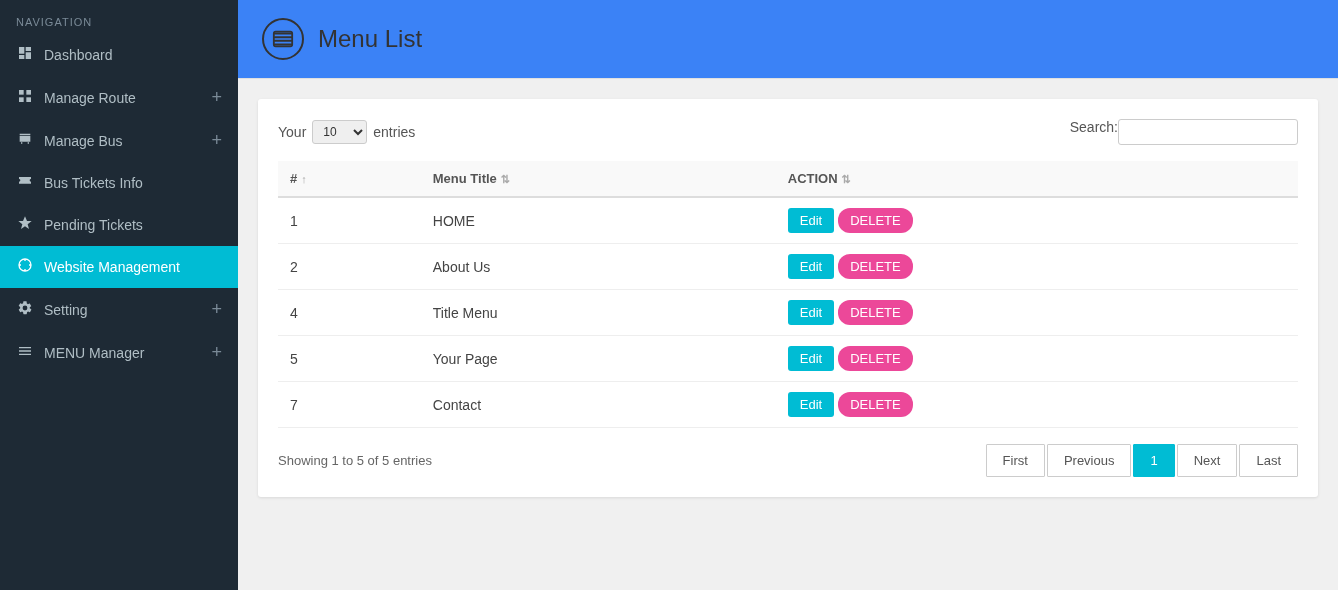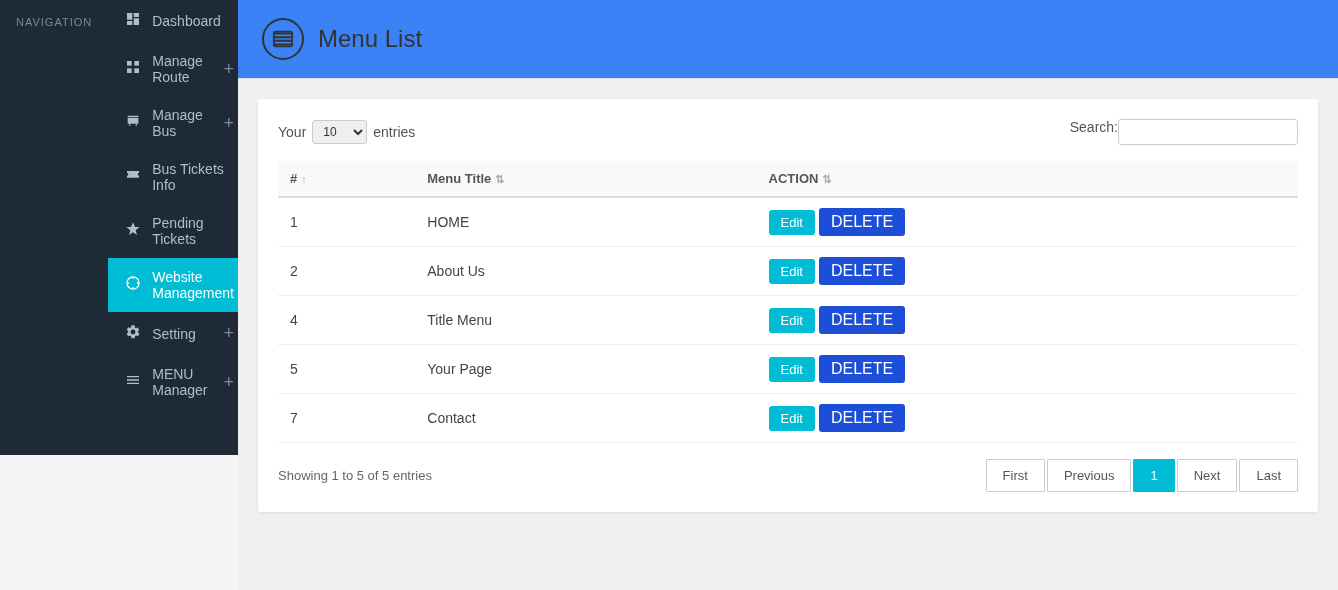--- a/index.html
+++ b/index.html
@@ -5,22 +5,22 @@
     * { box-sizing: border-box; margin: 0; padding: 0; }
     body { font-family: Arial, sans-serif; font-size: 14px; display: flex; height: 590px; overflow: hidden; background: #f4f4f4; }
 
     
     #sidebar {
       width: 238px;
       min-width: 238px;
       background: #1e2a35;
       color: #ccc;
       display: flex;
-      flex-direction: row;
-      height: 455px;
+      flex-direction: column;
+      height: 590px;
       overflow-y: auto;
     }
     #sidebar .nav-label {
       font-size: 11px;
       color: #7a8a97;
       padding: 16px 16px 6px 16px;
       letter-spacing: 1px;
       text-transform: uppercase;
     }
     .sidebar-item {
@@ -158,27 +158,27 @@
       background: #00bcd4;
       color: #fff;
       border: none;
       padding: 5px 12px;
       border-radius: 3px;
       cursor: pointer;
       font-size: 13px;
       margin-right: 4px;
     }
     .btn-delete {
-      background: #1d4ed8;
+      background: #ec4899;
       color: #fff;
       border: none;
       padding: 5px 12px;
-      border-radius: 3px;
+      border-radius: 12px;
       cursor: pointer;
-      font-size: 16px;
+      font-size: 13px;
     }
 
     
     .table-footer {
       display: flex;
       align-items: center;
       justify-content: space-between;
       margin-top: 16px;
     }
     .showing-text {

